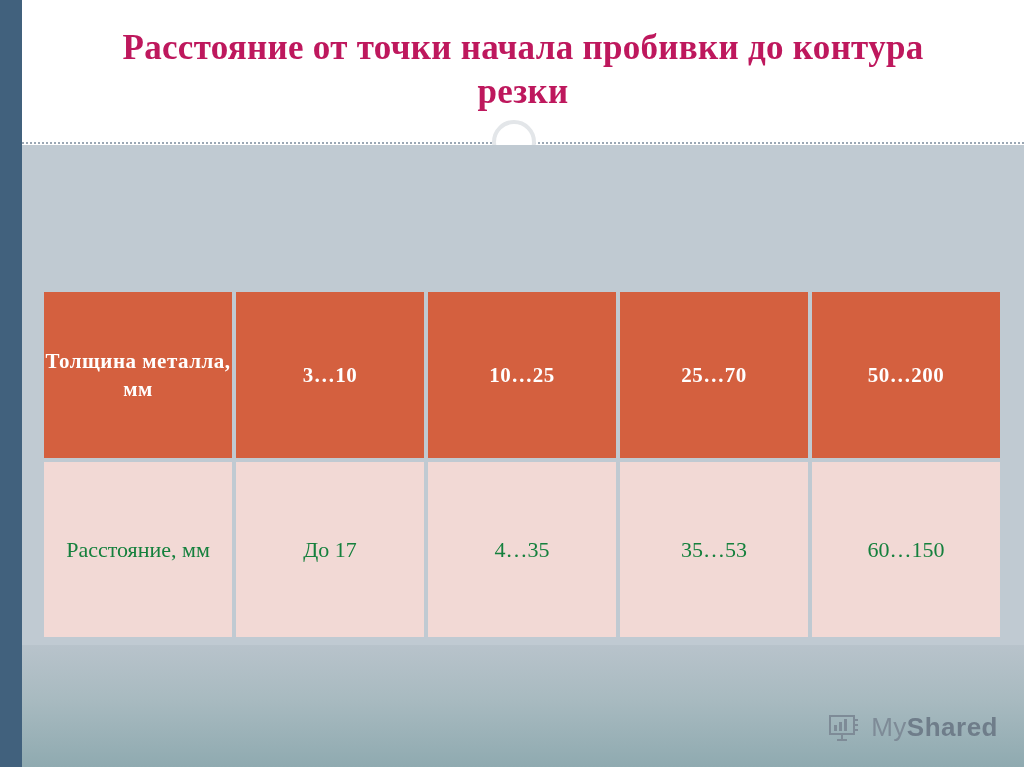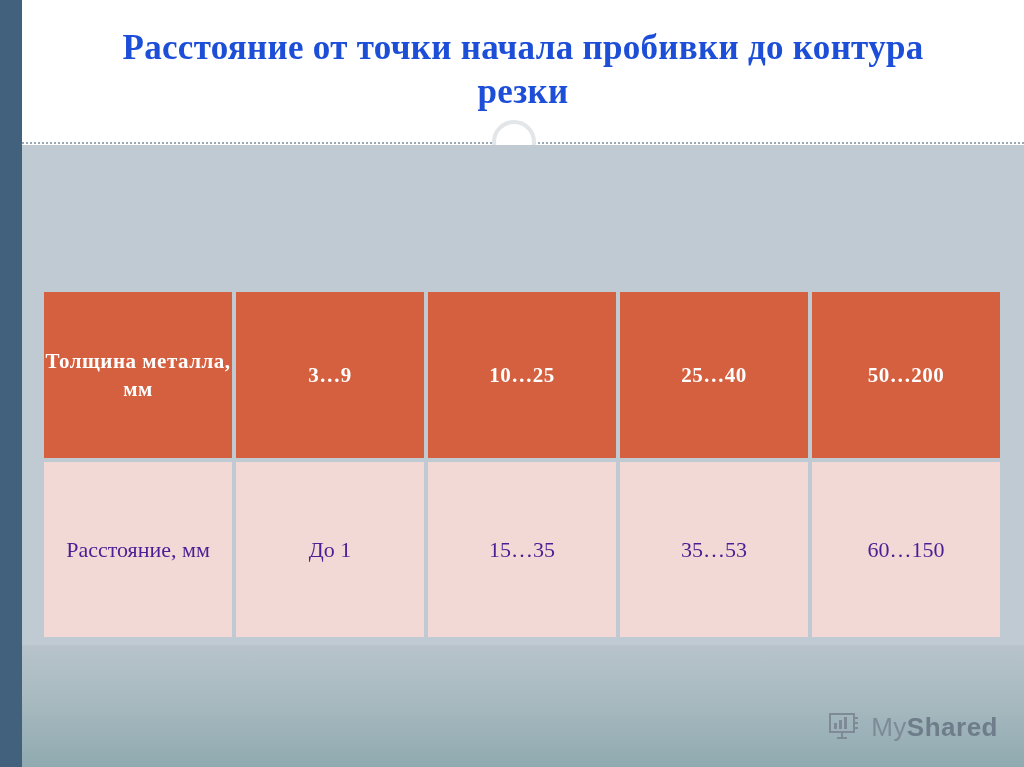--- a/index.html
+++ b/index.html
@@ -35,21 +35,21 @@
     left: 22px;
     top: 0;
     width: 1002px;
     height: 145px;
     background: #ffffff;
     display: flex;
     align-items: center;
     justify-content: center;
   }
   .title-text {
-    color: #1d4ed8;
+    color: #be185d;
     font-size: 35px;
     font-weight: bold;
     text-align: center;
     line-height: 1.25;
     width: 880px;
     padding: 0 20px 6px 20px;
     letter-spacing: 0.3px;
   }
   
   .title-rule {
@@ -123,34 +123,35 @@
     height: 166px;
     font-size: 21px;
     letter-spacing: 0.5px;
   }
   .hdr.first {
     font-size: 21px;
     line-height: 1.35;
   }
   .cell {
     background: #f2d9d5;
-    color: #4c1d95;
+    color: #15803d;
     height: 175px;
     font-size: 22px;
     line-height: 1.35;
   }
   .cell.first {
     font-size: 22px;
   }
   
   .logo {
     position: absolute;
     right: 26px;
     bottom: 24px;
     display: flex;
+    align-items: center;
     gap: 12px;
   }
   .logo-mark {
     width: 30px;
     height: 28px;
     position: relative;
   }
   .logo-text {
     font-family: "Liberation Sans", sans-serif;
     font-size: 26px;
@@ -173,29 +174,29 @@
   <div class="ring"></div>
   <div class="ring-inner"></div>
 
   <div class="body-area"></div>
   <div class="bottom-band"></div>
 
   <table class="data-table">
     <tbody>
       <tr>
         <td class="hdr first">Толщина металла, мм</td>
-        <td class="hdr">3…9</td>
+        <td class="hdr">3…10</td>
         <td class="hdr">10…25</td>
-        <td class="hdr">25…40</td>
+        <td class="hdr">25…70</td>
         <td class="hdr">50…200</td>
       </tr>
       <tr>
         <td class="cell first">Расстояние, мм</td>
-        <td class="cell">До 1</td>
-        <td class="cell">15…35</td>
+        <td class="cell">До 17</td>
+        <td class="cell">4…35</td>
         <td class="cell">35…53</td>
         <td class="cell">60…150</td>
       </tr>
     </tbody>
   </table>
 
   <div class="logo">
     <span class="logo-mark">
       <svg width="30" height="28" viewBox="0 0 30 28" xmlns="http://www.w3.org/2000/svg">
         <rect x="1" y="2" width="24" height="18" fill="none" stroke="#7e8b97" stroke-width="2"></rect>

